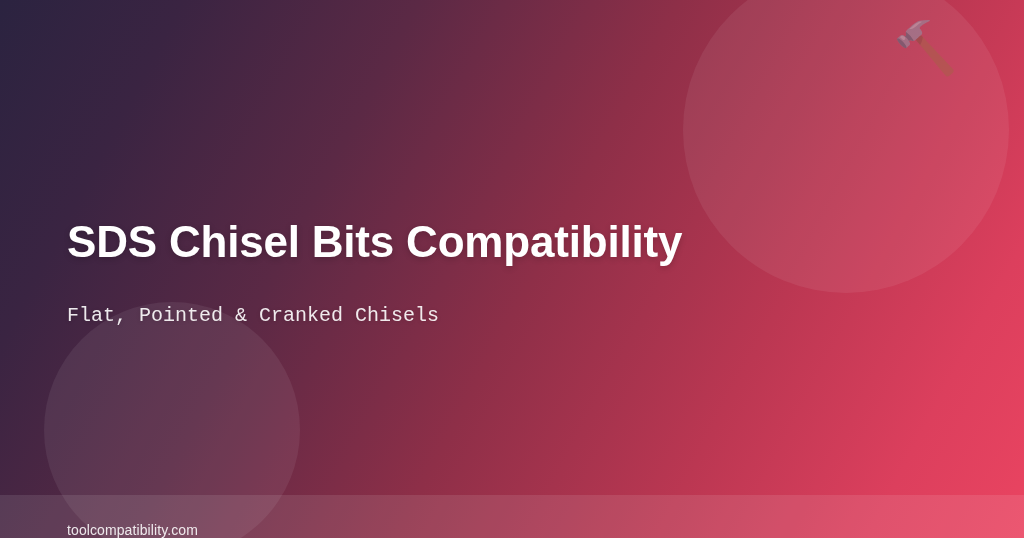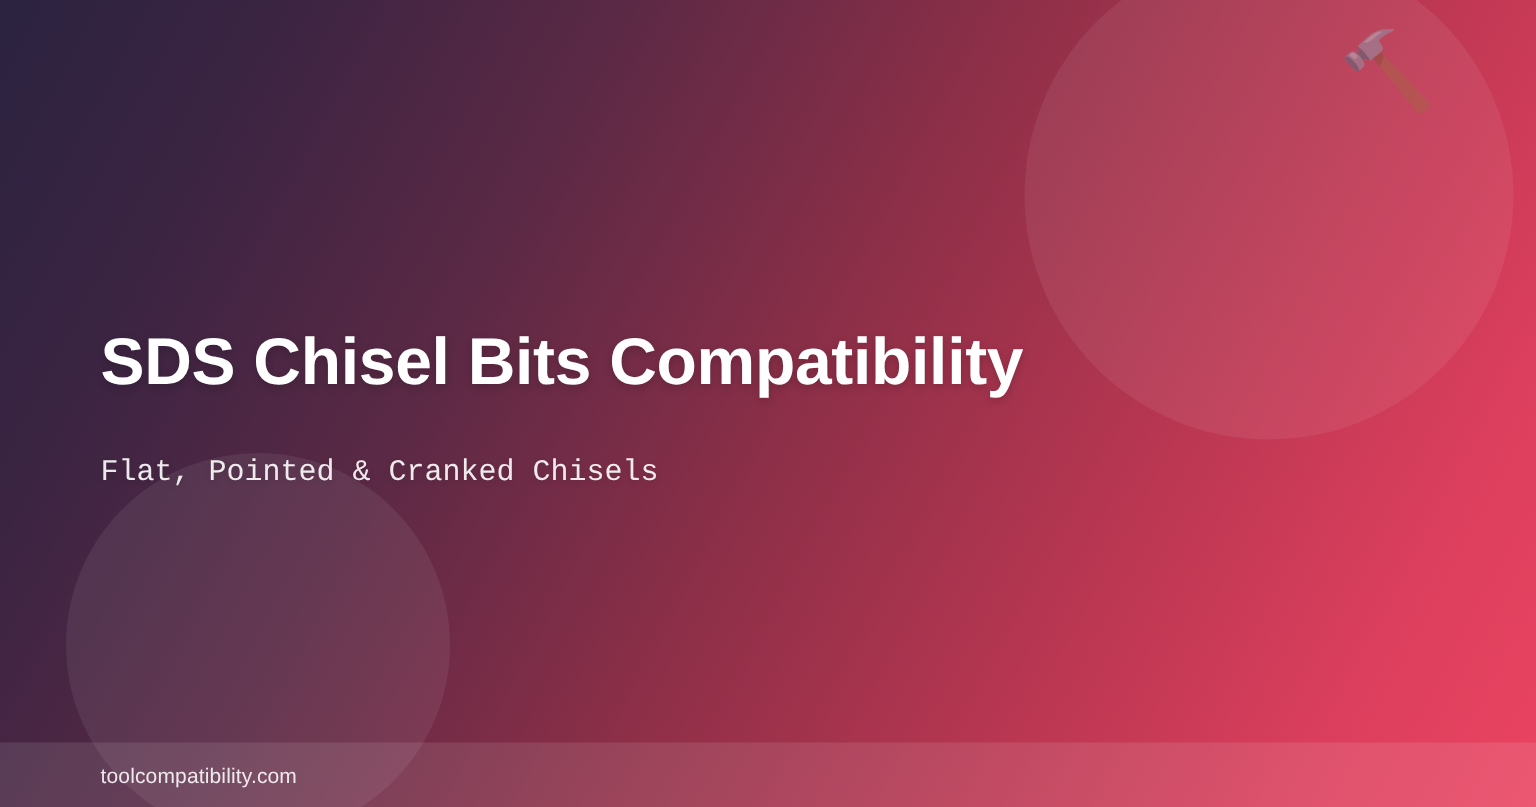--- a/index.html
+++ b/index.html
@@ -84,21 +84,21 @@
 
   
   #footer-bar {
     position: absolute;
     left: 0;
     right: 0;
     bottom: 0;
     height: 43px;
     background: rgba(255, 255, 255, 0.10);
     display: flex;
-    align-items: center;
+    align-items: flex-end;
   }
   #footer-site {
     padding-left: 67px;
     font-size: 14px;
     color: rgba(255, 255, 255, 0.88);
     letter-spacing: 0.1px;
   }
 </style>
 </head>
 <body>

